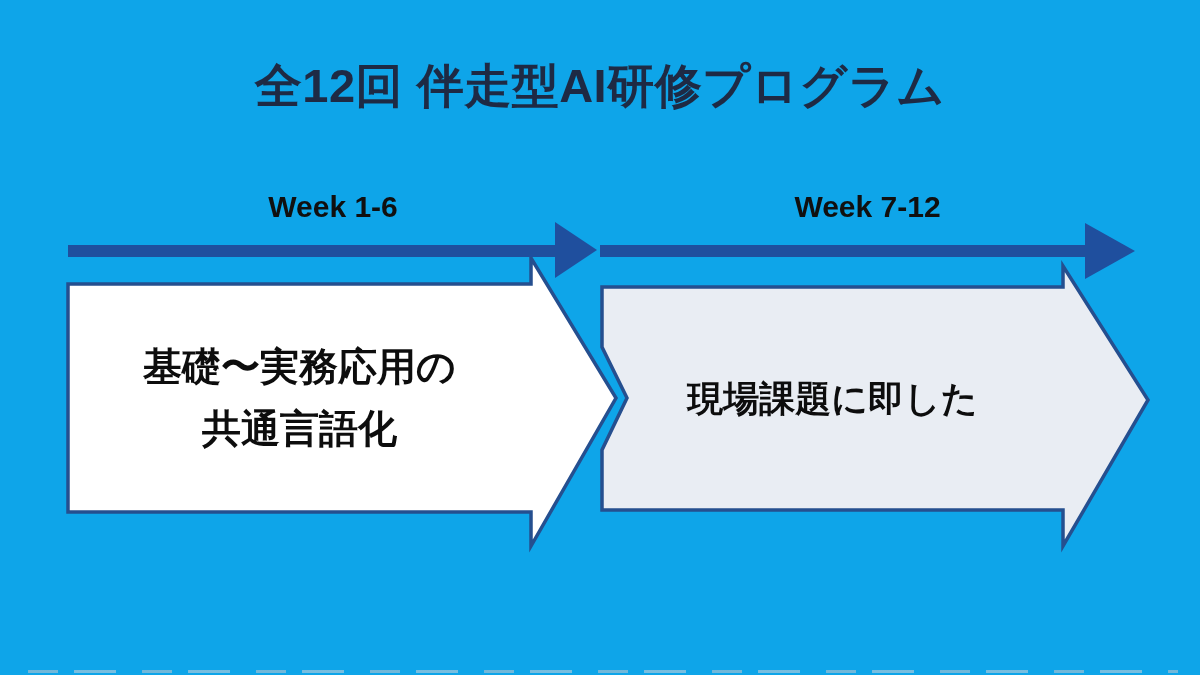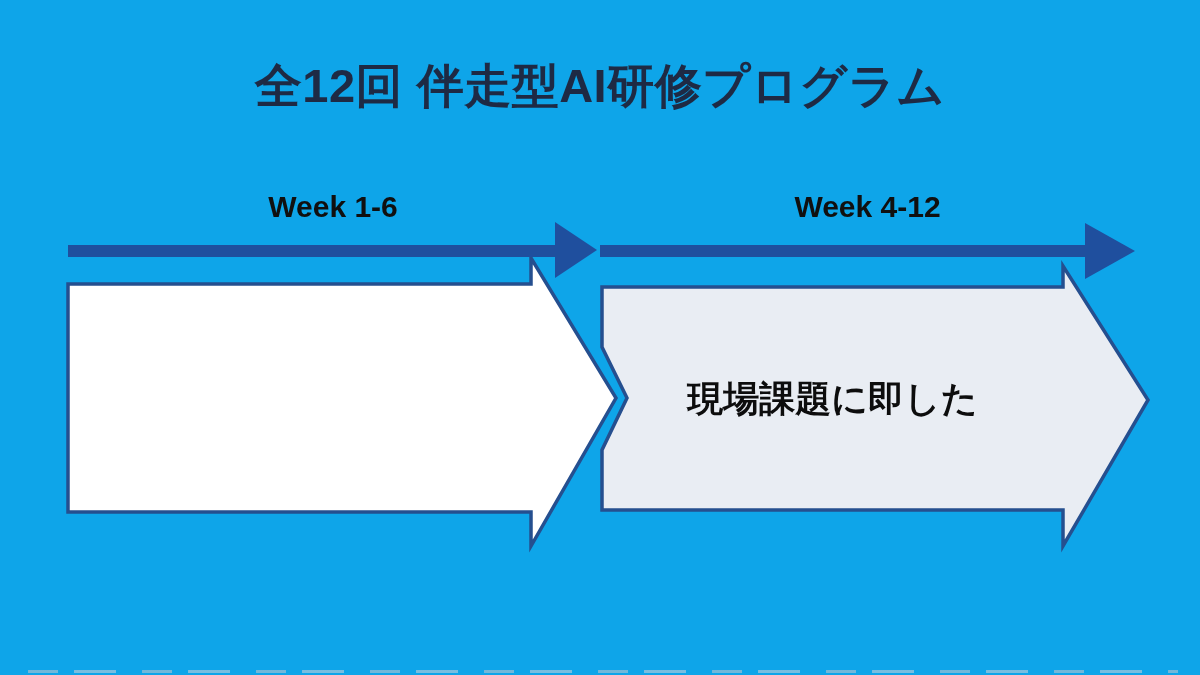--- a/index.html
+++ b/index.html
@@ -84,39 +84,43 @@
 </style>
 </head>
 <body>
 
 <div class="stage">
 
   <h1 class="title">全12回 伴走型AI研修プログラム</h1>
 
   <div class="week-label w1">Week 1-6</div>
 
-  <div class="week-label w2">Week 4-12</div>
+  <div class="week-label w2">Week 7-12</div>
 
   <svg class="diagram" width="1200" height="675" viewBox="0 0 1200 675">
 
     <polygon class="block-arrow" points="68,284 531,284 531,258 616,398 531,546 531,512 68,512" fill="#FFFFFF"></polygon>
 
     <polygon class="block-arrow" points="602,287 1063,287 1063,266 1148,400 1063,546 1063,510 602,510 602,450 627,398 602,347" fill="#E9EDF3"></polygon>
 
     <g>
       <rect x="68" y="245" width="489" height="12" fill="#1F4F9E"></rect>
       <polygon points="555,222 597,250 555,278" fill="#1F4F9E"></polygon>
     </g>
 
     <g>
       <rect x="600" y="245" width="487" height="12" fill="#1F4F9E"></rect>
       <polygon points="1085,223 1135,251 1085,279" fill="#1F4F9E"></polygon>
     </g>
   </svg>
 
+  <div class="box-text b1">
+    <div>基礎〜実務応用の</div>
+    <div>共通言語化</div>
+  </div>
 
   <div class="box-text b2">
     <div>現場課題に即した</div>
   </div>
 
   <div class="bottom-artifact"></div>
 
 </div>
 
 </body></html>

